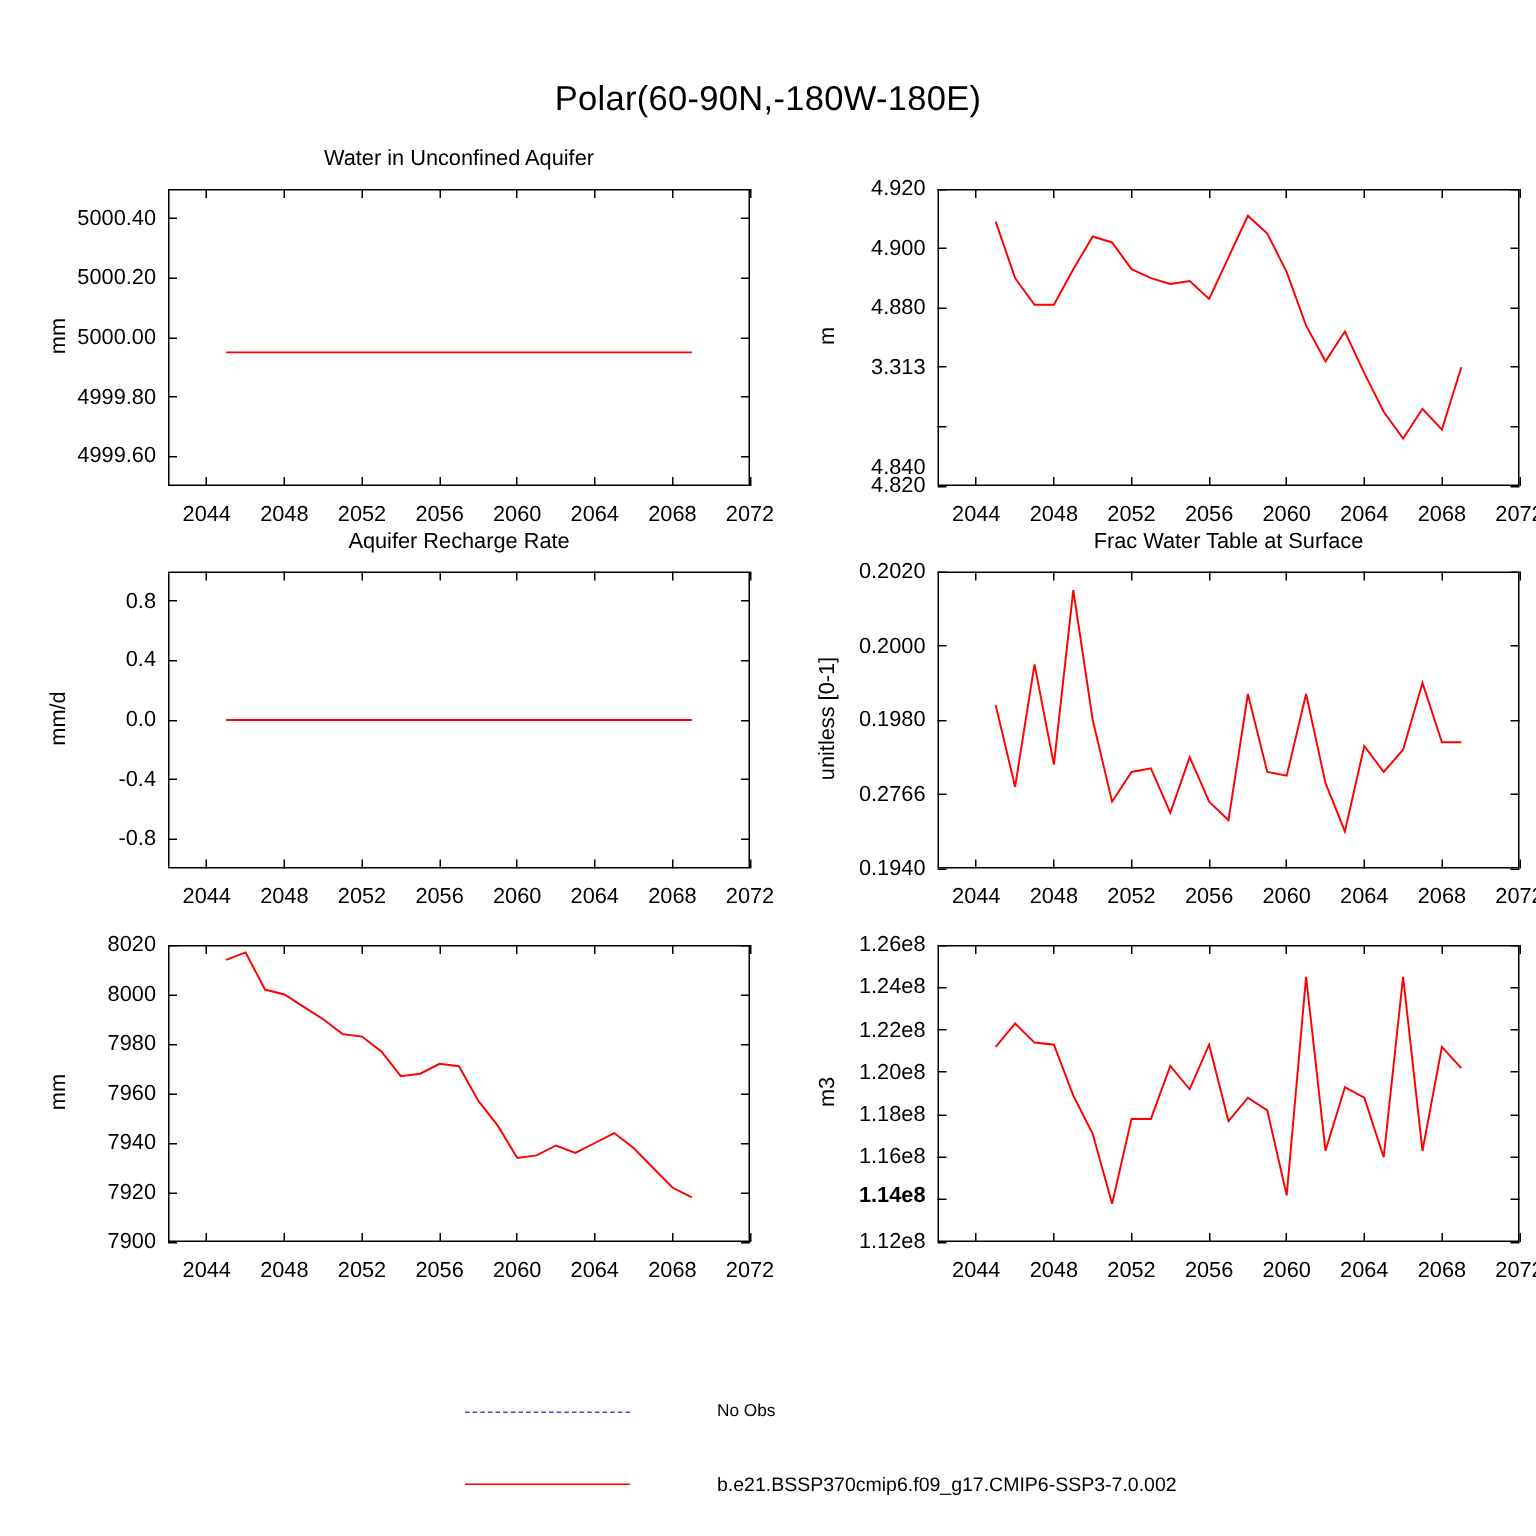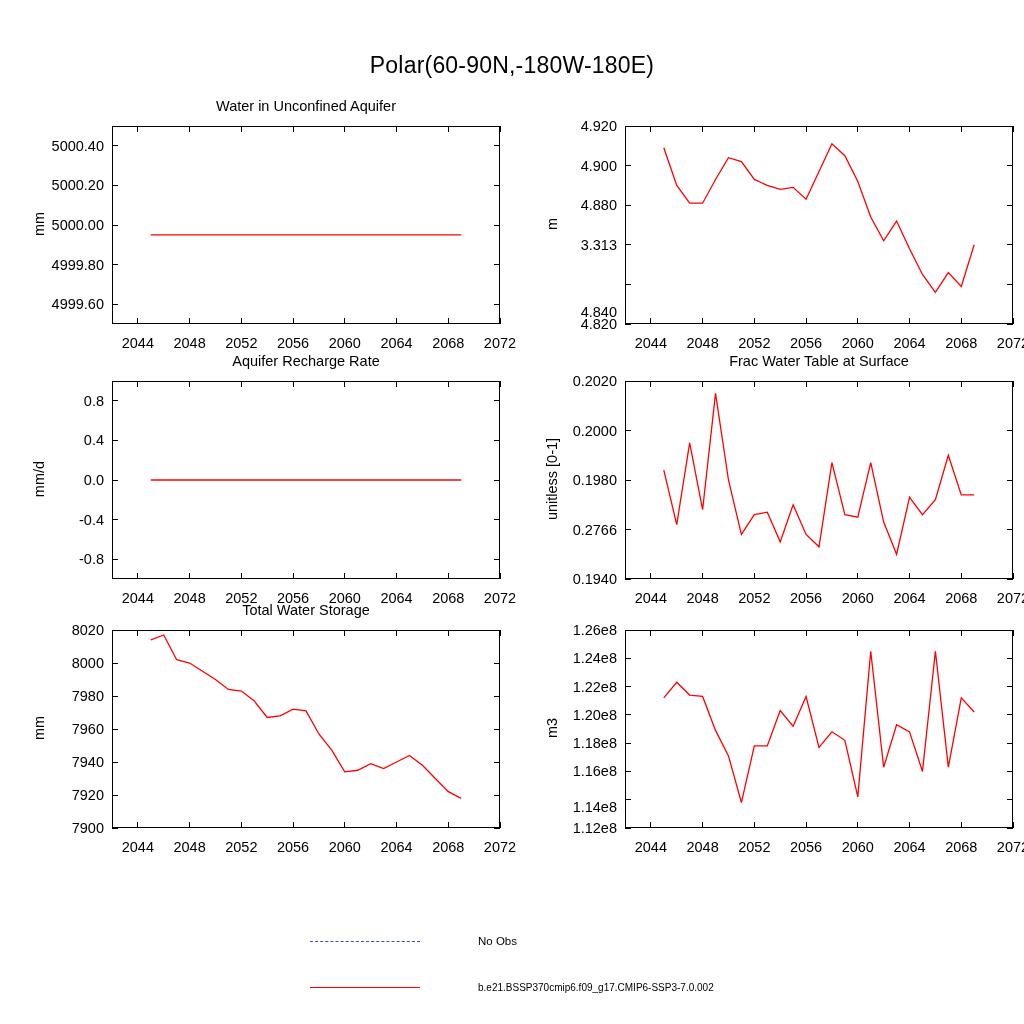--- a/index.html
+++ b/index.html
@@ -78,21 +78,21 @@
     position: absolute;
     display: flex;
     align-items: center;
     gap: 48px;
   }
   .legend-label {
     font-size: 11.5px;
     white-space: nowrap;
   }
   .legend-label.small {
-    font-size: 10px;
+    font-size: 13px;
   }
 </style>
 </head>
 <body>
 
 <div id="page-title">Polar(60-90N,-180W-180E)</div>
 
 <div id="panels">
     <div class="panel" style="left: 17px; top: 98px; width: 498px; height: 268px;">
       <div class="panel-title" style="left: 95px; width: 388px;">Water in Unconfined Aquifer</div>
@@ -278,21 +278,20 @@
       <div class="xtick" style="left: 401.267px; width: 60px; top: 238px;">2068</div>
       <div class="tickmark" style="left: 482.5px; top: 220px; width: 1px; height: 6px;"></div>
       <div class="tickmark" style="left: 482.5px; top: 28px; width: 1px; height: 6px;"></div>
       <div class="xtick" style="left: 453px; width: 60px; top: 238px;">2072</div>
       <div class="ylabel" style="width: 150px; left: -53px; top: 118px;">unitless [0-1]</div>
       <svg class="series" width="498" height="268">
         <polyline points="133.80,117.10 146.73,171.55 159.67,89.88 172.60,156.70 185.53,40.38 198.47,127.00 211.40,181.45 224.33,161.65 237.27,159.17 250.20,188.88 263.13,151.75 276.07,181.45 289.00,193.83 301.93,109.68 314.87,161.65 327.80,164.13 340.73,109.68 353.67,169.08 366.60,201.25 379.53,144.33 392.47,161.65 405.40,146.80 418.33,102.25 431.27,141.85 444.20,141.85" fill="none" stroke="#ff0000" stroke-width="1.3"></polyline>
       </svg>
     </div>
     <div class="panel" style="left: 17px; top: 602px; width: 498px; height: 268px;">
-      <div class="panel-title" style="left: 95px; width: 388px;">Total Water Storage</div>
       <div class="plotbox" style="left: 95px; top: 28px; width: 388px; height: 198px;"></div>
       <div class="tickmark" style="left: 95px; top: 225.5px; width: 6px; height: 1px;"></div>
       <div class="tickmark" style="left: 477px; top: 225.5px; width: 6px; height: 1px;"></div>
       <div class="ytick" style="left: 0px; width: 87px; top: 219px;">7900</div>
       <div class="tickmark" style="left: 95px; top: 192.5px; width: 6px; height: 1px;"></div>
       <div class="tickmark" style="left: 477px; top: 192.5px; width: 6px; height: 1px;"></div>
       <div class="ytick" style="left: 0px; width: 87px; top: 186px;">7920</div>
       <div class="tickmark" style="left: 95px; top: 159.5px; width: 6px; height: 1px;"></div>
       <div class="tickmark" style="left: 477px; top: 159.5px; width: 6px; height: 1px;"></div>
       <div class="ytick" style="left: 0px; width: 87px; top: 153px;">7940</div>
@@ -337,21 +336,21 @@
         <polyline points="133.80,37.90 146.73,32.95 159.67,57.70 172.60,61.00 185.53,69.25 198.47,77.50 211.40,87.40 224.33,89.05 237.27,98.95 250.20,115.45 263.13,113.80 276.07,107.20 289.00,108.85 301.93,131.95 314.87,148.45 327.80,169.90 340.73,168.25 353.67,161.65 366.60,166.60 379.53,160.00 392.47,153.40 405.40,163.30 418.33,176.50 431.27,189.70 444.20,196.30" fill="none" stroke="#ff0000" stroke-width="1.3"></polyline>
       </svg>
     </div>
     <div class="panel" style="left: 530px; top: 602px; width: 498px; height: 268px;">
       <div class="plotbox" style="left: 95px; top: 28px; width: 388px; height: 198px;"></div>
       <div class="tickmark" style="left: 95px; top: 225.5px; width: 6px; height: 1px;"></div>
       <div class="tickmark" style="left: 477px; top: 225.5px; width: 6px; height: 1px;"></div>
       <div class="ytick" style="left: 0px; width: 87px; top: 219px;">1.12e8</div>
       <div class="tickmark" style="left: 95px; top: 197.214px; width: 6px; height: 1px;"></div>
       <div class="tickmark" style="left: 477px; top: 197.214px; width: 6px; height: 1px;"></div>
-      <div class="ytick" style="left: 0px; width: 87px; top: 198px;">1.14e8</div>
+      <div class="ytick" style="left: 0px; width: 87px; top: 188px; font-weight: bold;">1.14e8</div>
       <div class="tickmark" style="left: 95px; top: 168.929px; width: 6px; height: 1px;"></div>
       <div class="tickmark" style="left: 477px; top: 168.929px; width: 6px; height: 1px;"></div>
       <div class="ytick" style="left: 0px; width: 87px; top: 162.429px;">1.16e8</div>
       <div class="tickmark" style="left: 95px; top: 140.643px; width: 6px; height: 1px;"></div>
       <div class="tickmark" style="left: 477px; top: 140.643px; width: 6px; height: 1px;"></div>
       <div class="ytick" style="left: 0px; width: 87px; top: 134.143px;">1.18e8</div>
       <div class="tickmark" style="left: 95px; top: 112.357px; width: 6px; height: 1px;"></div>
       <div class="tickmark" style="left: 477px; top: 112.357px; width: 6px; height: 1px;"></div>
       <div class="ytick" style="left: 0px; width: 87px; top: 105.857px;">1.20e8</div>
       <div class="tickmark" style="left: 95px; top: 84.0714px; width: 6px; height: 1px;"></div>

